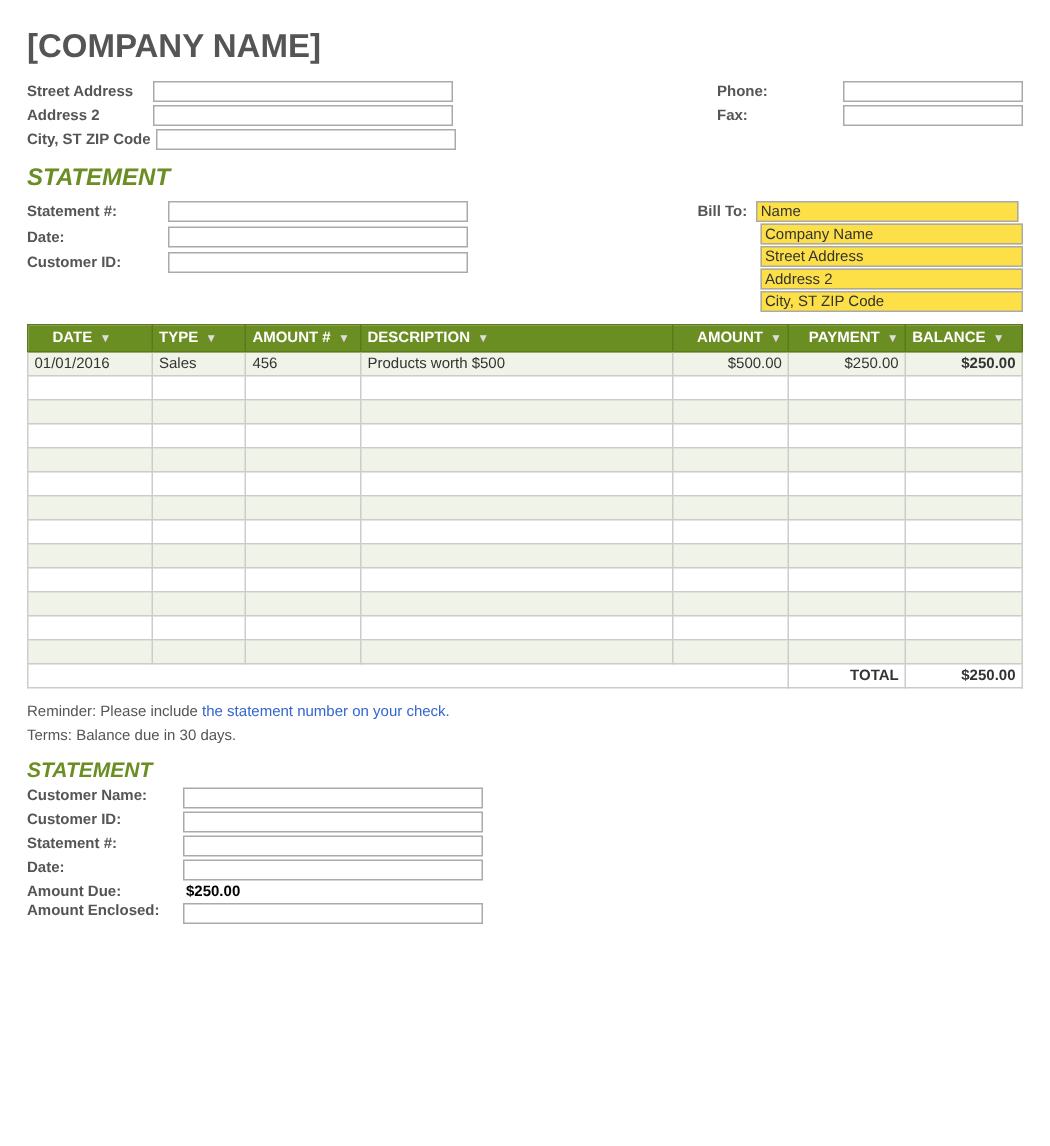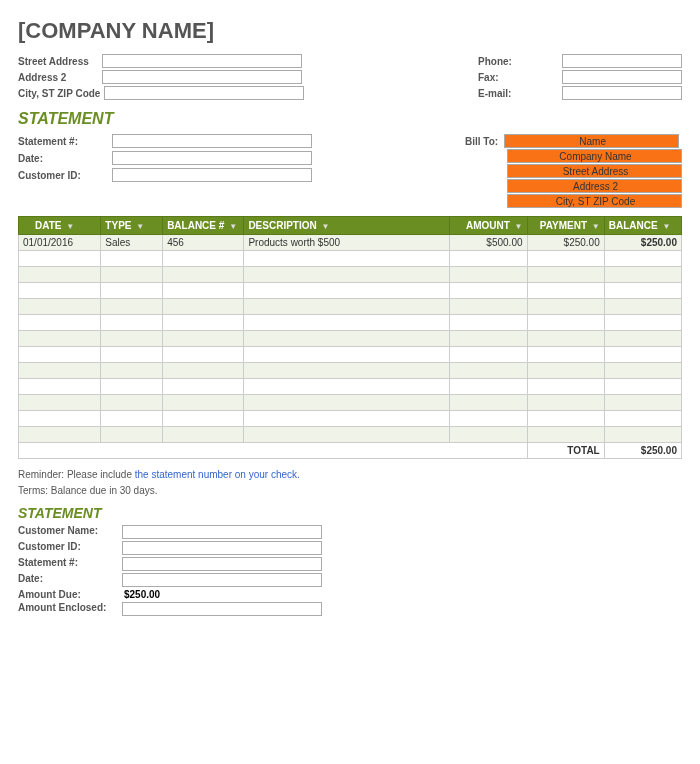--- a/index.html
+++ b/index.html
@@ -98,27 +98,26 @@
       margin-right: 6px;
     }
     .bill-to-row {
       display: flex;
       align-items: center;
     }
     .bill-to-value {
       border: 1px solid #aaa;
       height: 14px;
       width: 175px;
-      background: #f97316;
+      background: #fde047;
       padding-left: 2px;
       font-size: 10px;
       color: #333;
       display: flex;
       align-items: center;
-      justify-content: center;
     }
     
     .data-table {
       width: 100%;
       border-collapse: collapse;
       margin-bottom: 0;
     }
     .data-table th {
       background-color: #6b8e23;
       color: #fff;
@@ -223,24 +222,20 @@
       <div class="header-input"></div>
     </div>
   </div>
   <div class="header-right">
     <div class="header-row">
       <span class="header-label">Phone:</span>
       <div class="header-input-sm"></div>
     </div>
     <div class="header-row">
       <span class="header-label">Fax:</span>
-      <div class="header-input-sm"></div>
-    </div>
-    <div class="header-row">
-      <span class="header-label">E-mail:</span>
       <div class="header-input-sm"></div>
     </div>
   </div>
 </div>
 
 <div class="section-title">STATEMENT</div>
 
 <div class="statement-section">
   <div class="statement-left">
     <div class="statement-row">
@@ -291,21 +286,21 @@
     <tr>
       <th style="width:80px;padding-left:16px;">
         <span>DATE</span>
         <span class="sort-arrow">▼</span>
       </th>
       <th style="width:60px;">
         <span>TYPE</span>
         <span class="sort-arrow">▼</span>
       </th>
       <th style="width:65px;">
-        <span>BALANCE #</span>
+        <span>AMOUNT #</span>
         <span class="sort-arrow">▼</span>
       </th>
       <th style="width:200px;margin-left:42px;">
         <span>DESCRIPTION</span>
         <span class="sort-arrow">▼</span>
       </th>
       <th style="width:75px; text-align:right;">
         <span>AMOUNT</span>
         <span class="sort-arrow">▼</span>
       </th>

